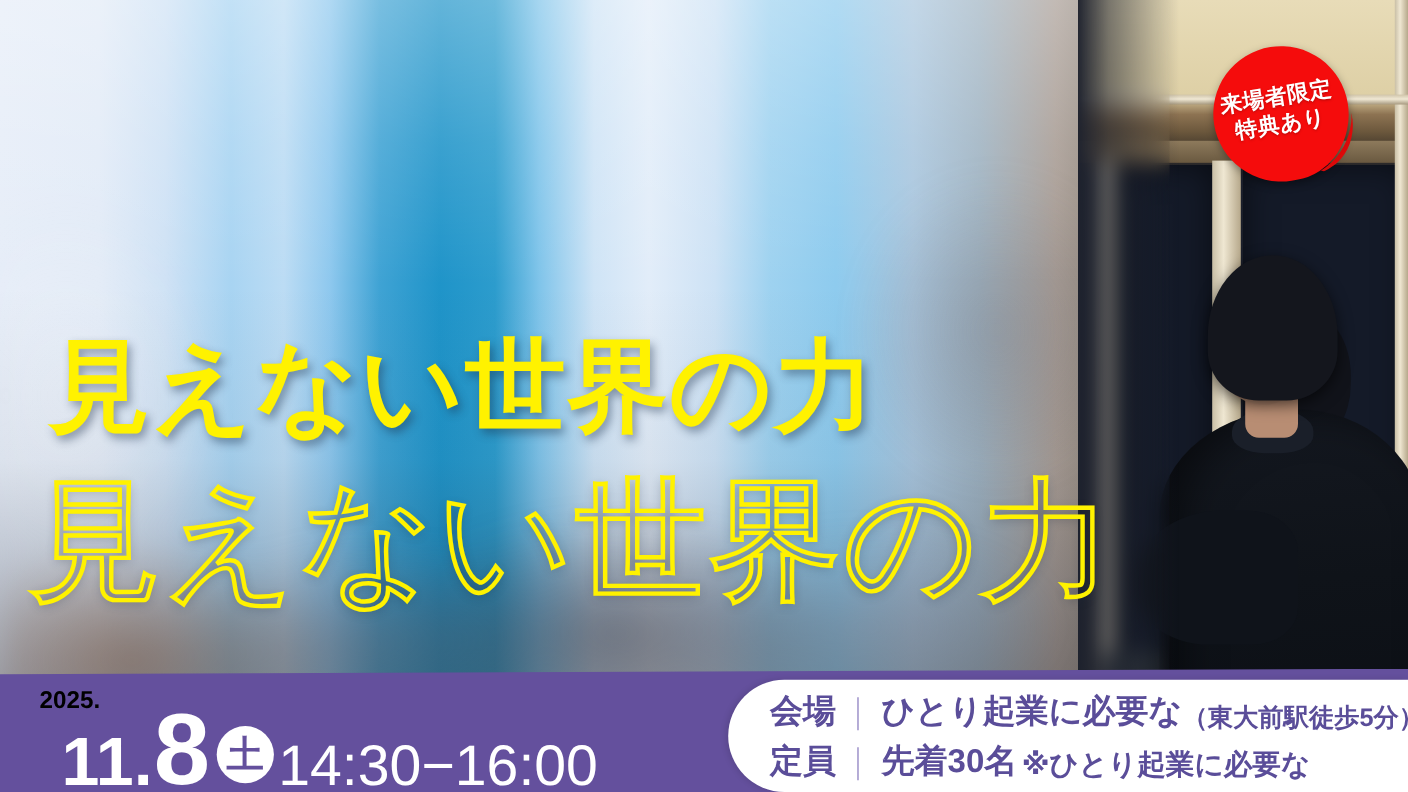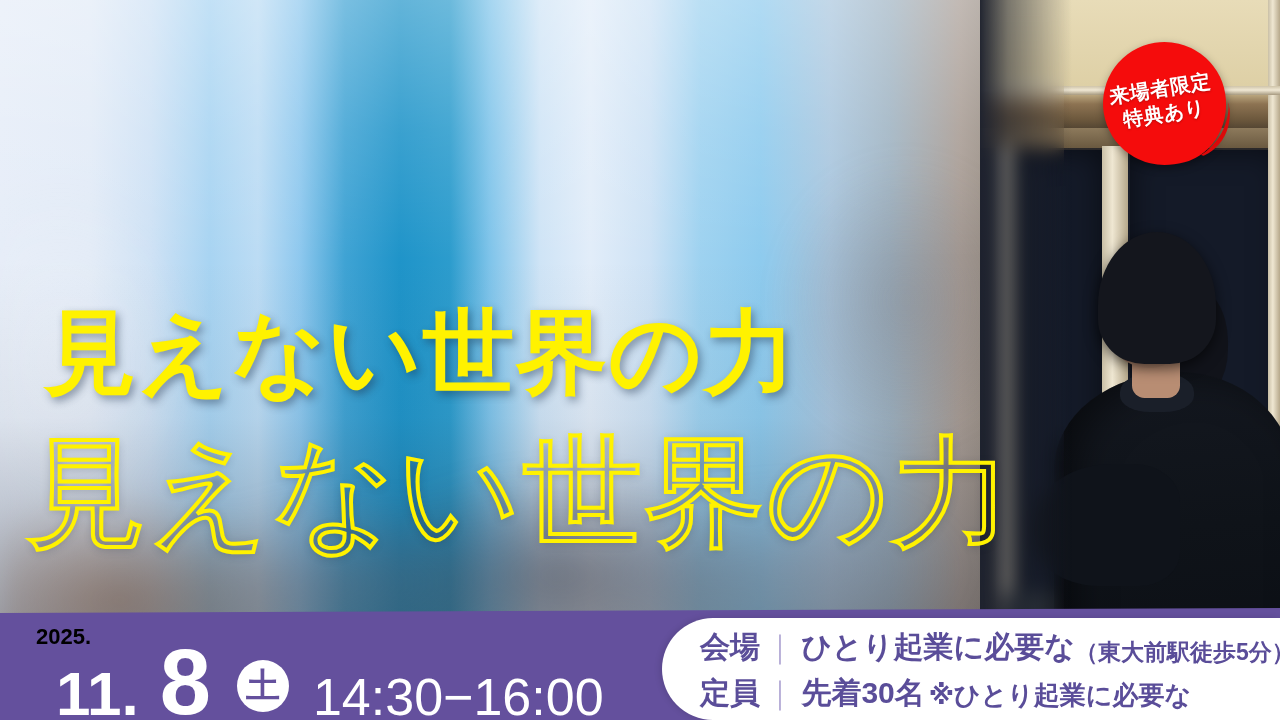--- a/index.html
+++ b/index.html
@@ -338,21 +338,20 @@
     clip-path: polygon(0 5px, 1280px 0px, 1280px 112px, 0 112px);
   }
   .date-block {
     position: absolute;
     left: 34px;
     top: 620px;
     height: 100px;
     display: flex;
     align-items: flex-end;
     color: #ffffff;
-    gap: 20px;
   }
   .date-year {
     position: absolute;
     left: 36px;
     top: 624px;
     font-size: 22px;
     font-weight: 700;
     color: #000000;
     letter-spacing: 0px;
   }

